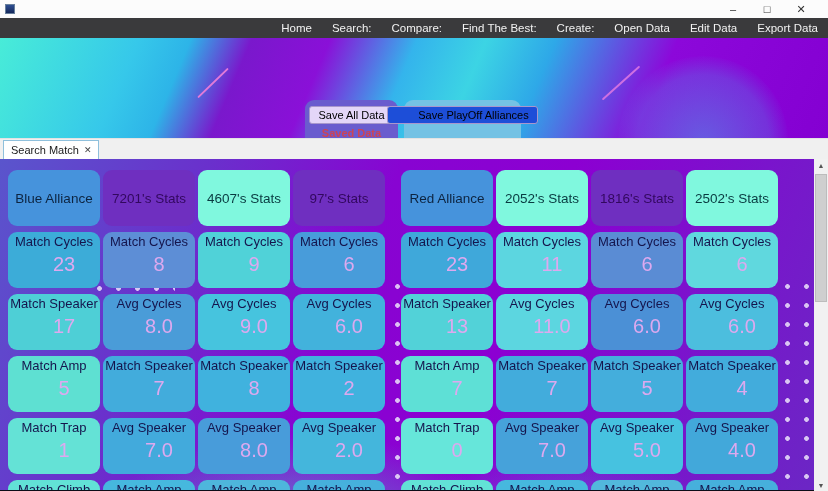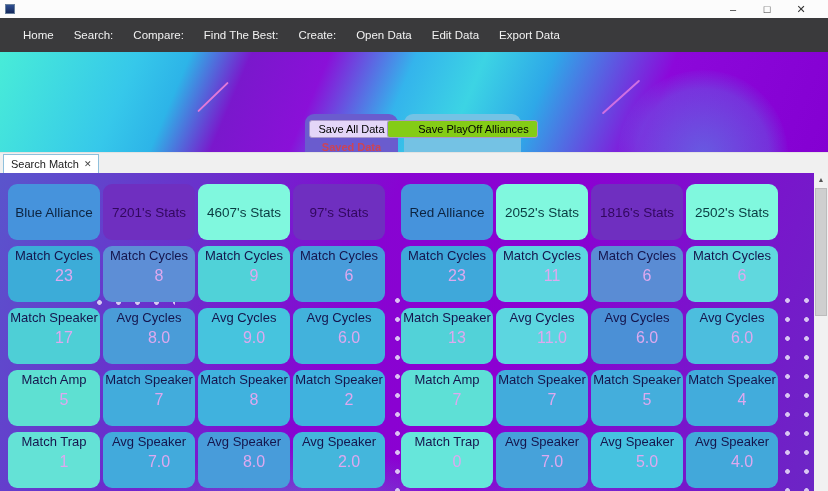--- a/index.html
+++ b/index.html
@@ -7,21 +7,21 @@
   body { font-family:"Liberation Sans", sans-serif; }
   .window { position:relative; width:828px; height:491px; overflow:hidden; background:#fff; }
 
   
   .titlebar { height:18px; background:#fcfcfc; display:flex; align-items:center; }
   .app-icon { width:10px; height:10px; margin-left:5px; background:linear-gradient(#2e4f92,#16295c); border:1px solid #69809c; }
   .win-controls { margin-left:auto; display:flex; align-items:center; padding-right:10px; }
   .win-btn { width:34px; text-align:center; font-size:11px; color:#333; line-height:18px; cursor:default; }
 
   
-  .menubar { height:34px; background:#3a3a3c; display:flex; align-items:center; padding-left:13px; }
+  .menubar { height:20px; background:#3a3a3c; display:flex; align-items:center; padding-left:13px;justify-content:flex-end; }
   .menu-item { color:#f2f2f2; font-size:11.5px; line-height:20px; padding:0 10px; white-space:nowrap; }
 
   
   .banner { position:relative; height:100px; overflow:hidden;
     background:linear-gradient(113deg,#48ecd8 0%,#36c8ea 16%,#2db4e8 22%,#7a18cc 29%,#8a10d8 38%,#34b4ec 48%,#3cd4e4 56%,#2ea8e8 64%,#8c08da 78%,#8400d2 100%); }
   .deco { position:absolute; pointer-events:none; }
   .circle { left:618px; top:18px; width:170px; height:170px; border-radius:50%;
     background:radial-gradient(circle, rgba(85,135,230,.65) 0%, rgba(85,135,230,.35) 55%, rgba(85,135,230,0) 72%); }
   .line { height:2px; border-radius:2px; }
   .l1 { left:192px; top:44px; width:42px; background:#e27ad8; transform:rotate(-44deg); }
@@ -48,21 +48,21 @@
     background-image:radial-gradient(circle, rgba(236,227,250,.85) 2px, transparent 2.7px);
     background-size:19px 19px; }
   .d1 { left:90px;  top:120px; width:85px;  height:22px; }
   .d2 { left:388px; top:118px; width:18px;  height:212px; }
   .d3 { left:778px; top:118px; width:32px;  height:215px; }
   .grid { position:absolute; left:8px; top:11px; z-index:1; display:grid;
           grid-template-columns:repeat(4,92px) 10px repeat(4,92px);
           column-gap:3px; row-gap:6px; grid-auto-rows:56px; }
   .card { border-radius:9px; text-align:center; padding-top:2px; overflow:hidden; }
   .card .lbl { font-size:13px; line-height:16px; white-space:nowrap; }
-  .card .val { font-size:16px; margin-top:3px;margin-left:20px; }
+  .card .val { font-size:20px; margin-top:3px;margin-left:20px; }
   .card.header { display:flex; align-items:center; justify-content:center; font-size:13.5px; padding-top:0; }
   .spacer { }
 
   
   .vscroll { position:absolute; right:0; top:0; bottom:0; width:14px; background:#f1f1f1; z-index:6; }
   .varr { height:14px; text-align:center; font-size:7px; line-height:14px; color:#555; }
   .varr.down { position:absolute; bottom:0; left:0; right:0; }
   .vthumb { position:absolute; left:1px; right:1px; top:15px; height:128px; background:#cfcfcf; border:1px solid #bcbcbc; }
 
   .bottom-line { position:absolute; left:0; right:14px; bottom:0; height:3px; background:#0c0c18; z-index:5; }
@@ -96,21 +96,21 @@
     <div class="deco circle"></div>
     <div class="deco line l1"></div>
     <div class="deco line l2"></div>
 
     <div class="panel panel-purple" id="panelPurple" style="background: rgb(106, 92, 206);">
       <button class="lav-btn" id="btnSaveAll" style="background: rgb(228, 214, 248); border: 1px solid rgb(168, 151, 204);">Save All Data</button>
       <div class="saved-status" id="savedStatus" style="color: rgb(204, 68, 85);">Saved Data</div>
     </div>
 
     <div class="panel panel-blue" id="panelBlue" style="background: rgb(116, 194, 228);">
-      <button class="lav-btn" id="btnSavePlayoff" style="background: #84cc16; border: 1px solid rgb(168, 151, 204); padding-left: 30px;">Save PlayOff Alliances</button>
+      <button class="lav-btn" id="btnSavePlayoff" style="background: #1d4ed8; border: 1px solid rgb(168, 151, 204); padding-left: 30px;">Save PlayOff Alliances</button>
     </div>
   </div>
 
   <div class="tabstrip">
     <div class="tab">
       <span>Search Match</span>
       <span class="tab-close">✕</span>
     </div>
   </div>
 

